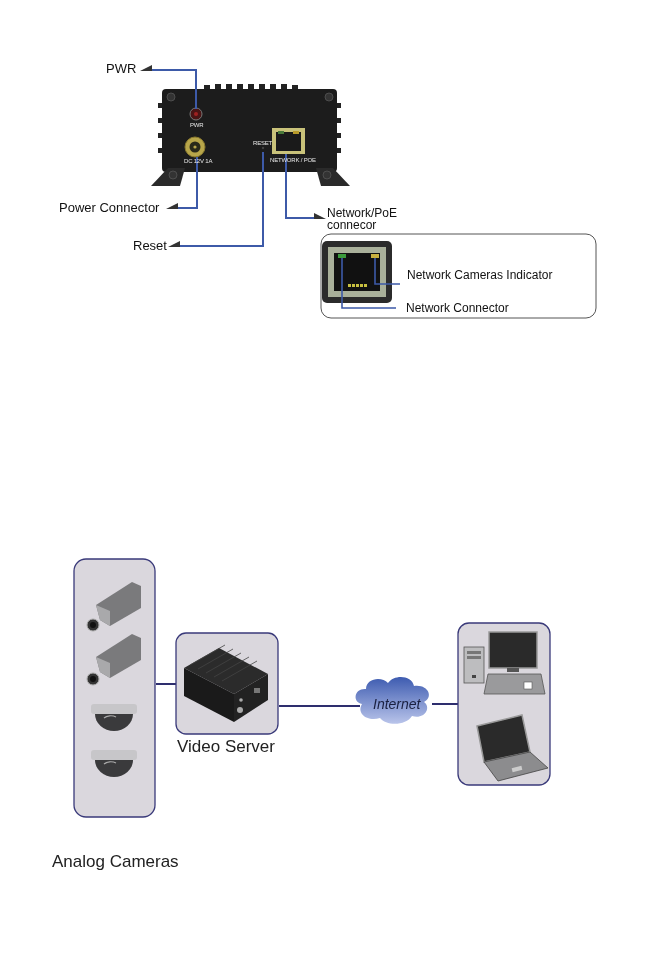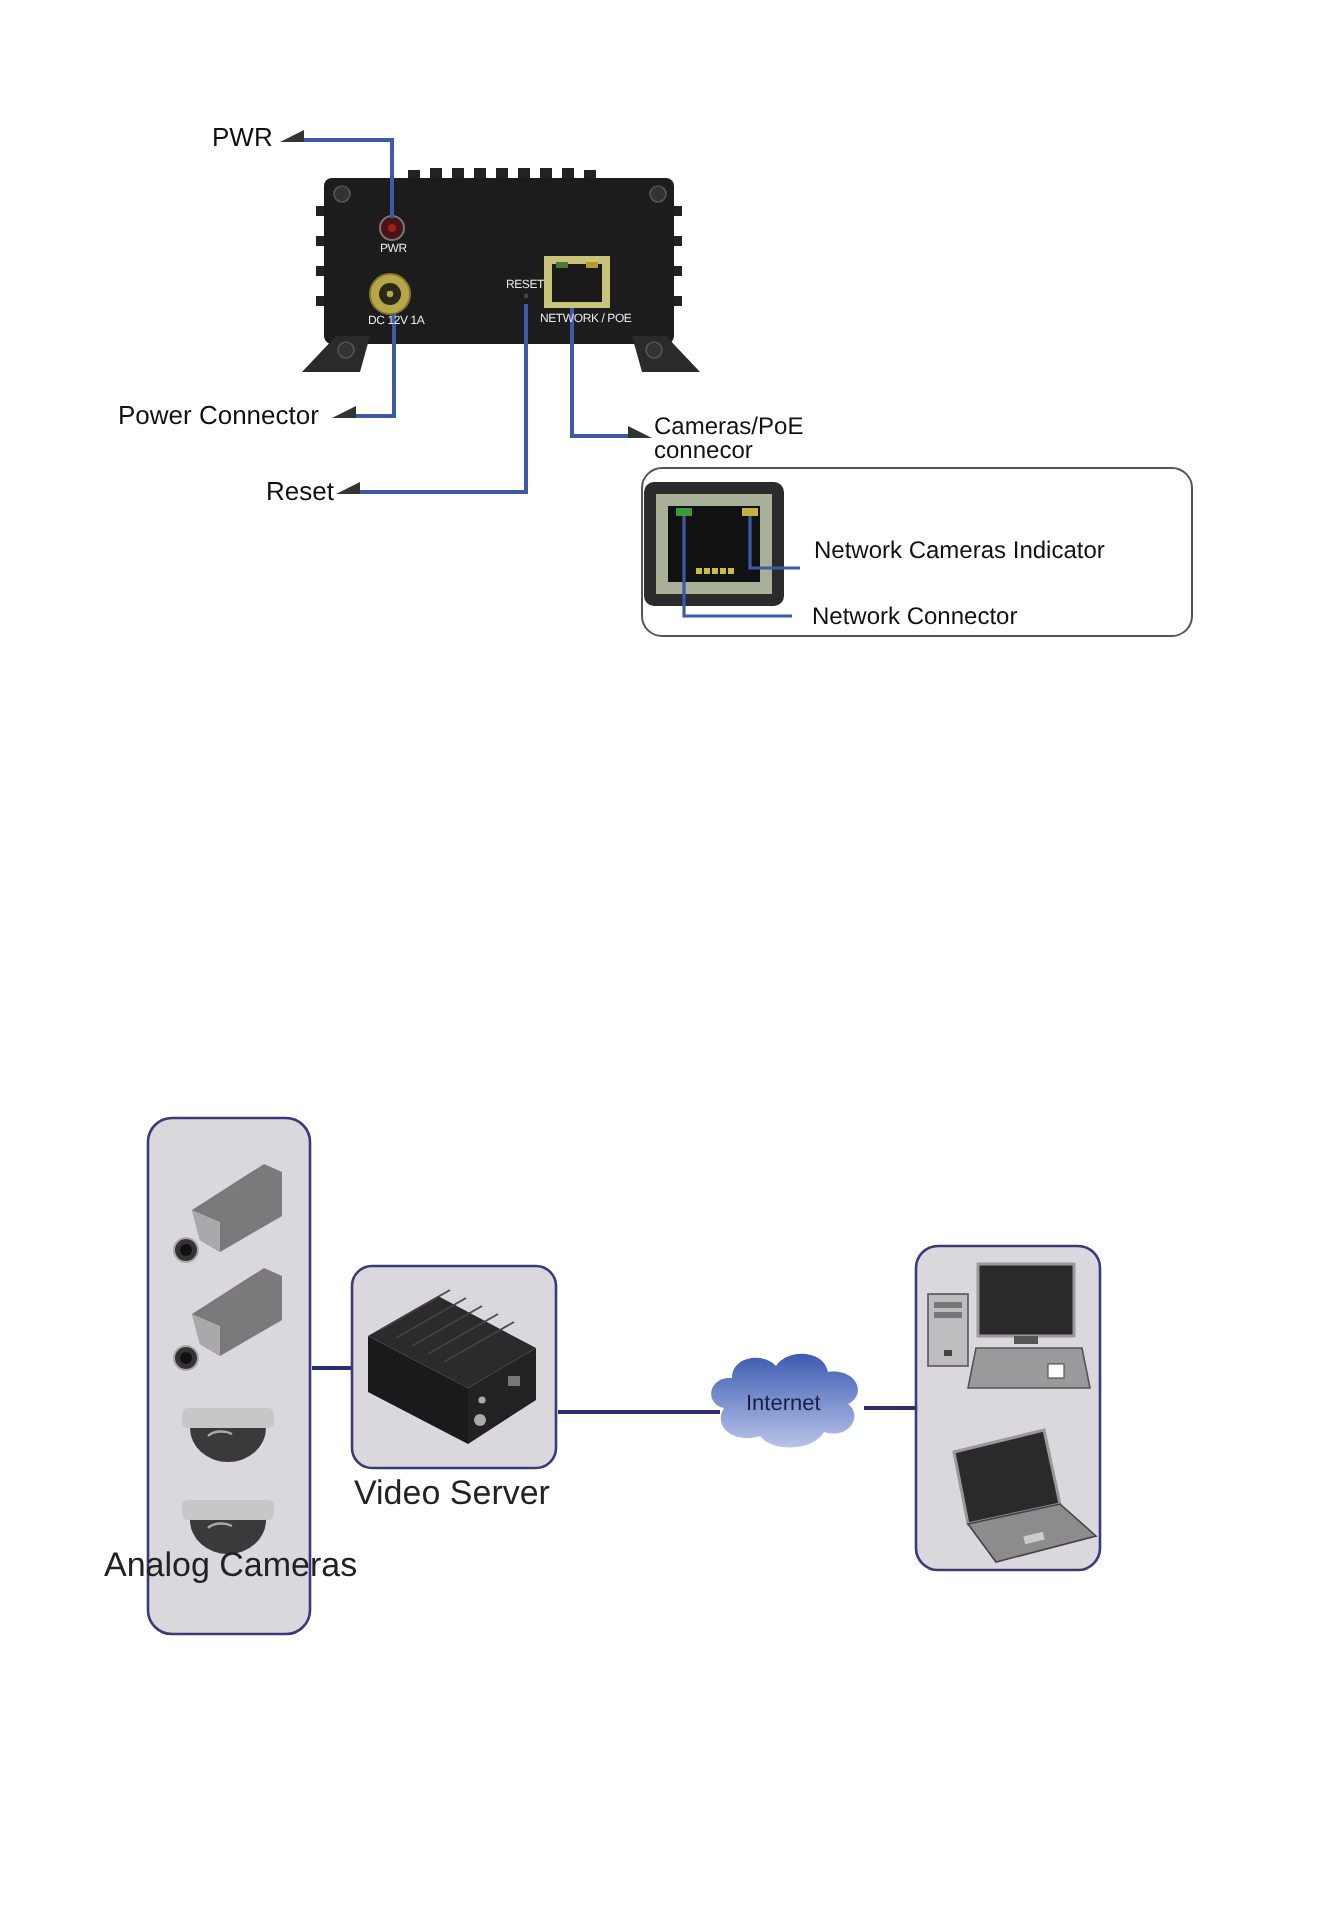--- a/index.html
+++ b/index.html
@@ -4,21 +4,21 @@
 <style>
   html, body { margin: 0; padding: 0; background: #ffffff; }
   body { width: 671px; height: 966px; position: relative; overflow: hidden;
          font-family: "Liberation Sans", sans-serif; color: #1a1a1a; }
   svg { position: absolute; left: 0; top: 0; }
   .lbl { position: absolute; white-space: nowrap; font-family: "Liberation Sans", sans-serif; }
   .lbl-lg { font-size: 13px; color: #111; }
   .lbl-md { font-size: 12px; color: #111; line-height: 12px; }
   .lbl-xl { font-size: 17px; color: #222; }
   .dev-txt { position: absolute; color: #e8e8e8; font-size: 6px; font-family: "Liberation Sans", sans-serif; letter-spacing: -0.2px; white-space: nowrap; }
-  .net-txt { position: absolute; color: #1a2040; font-size: 11px; font-family: "Liberation Sans", sans-serif; }
+  .net-txt { position: absolute; color: #1a2040; font-size: 14px; font-family: "Liberation Sans", sans-serif; font-style: italic; }
 </style>
 </head>
 <body>
 
 <svg width="671" height="966">
 
   <g>
 
     <g fill="#222">
       <rect x="204" y="85" width="6" height="4"></rect>
@@ -187,26 +187,26 @@
       <path d="M484 762 L530 752 L548 768 L498 781 Z" fill="#8c8c8e" stroke="#444" stroke-width="0.8"></path>
       <rect x="512" y="767" width="10" height="4" fill="#ccc" transform="rotate(-14 517 769)"></rect>
     </g>
   </g>
 </svg>
 
 <div class="lbl lbl-lg" style="left:106px;top:61px;">PWR</div>
 <div class="lbl lbl-lg" style="left:59px;top:200px;">Power Connector</div>
 <div class="lbl lbl-lg" style="left:133px;top:238px;">Reset</div>
 <div class="lbl lbl-md" style="left:327px;top:207px;">
-  <div>Cameras/PoE</div>
+  <div>Network/PoE</div>
   <div>connecor</div>
 </div>
 <div class="lbl lbl-md" style="left:407px;top:269px;">Network Cameras Indicator</div>
 <div class="lbl lbl-md" style="left:406px;top:302px;">Network Connector</div>
 
 <div class="dev-txt" style="left:190px;top:122px;">PWR</div>
 <div class="dev-txt" style="left:184px;top:158px;">DC 12V 1A</div>
 <div class="dev-txt" style="left:253px;top:140px;">RESET</div>
 <div class="dev-txt" style="left:270px;top:157px;">NETWORK / POE</div>
 
 <div class="net-txt" style="left:373px;top:696px;">Internet</div>
 <div class="lbl lbl-xl" style="left:177px;top:737px;text-align:center;">Video Server</div>
-<div class="lbl lbl-xl" style="left:52px;top:773px;text-align:center;">Analog Cameras</div>
+<div class="lbl lbl-xl" style="left:52px;top:852px;text-align:center;">Analog Cameras</div>
 
 </body></html>

